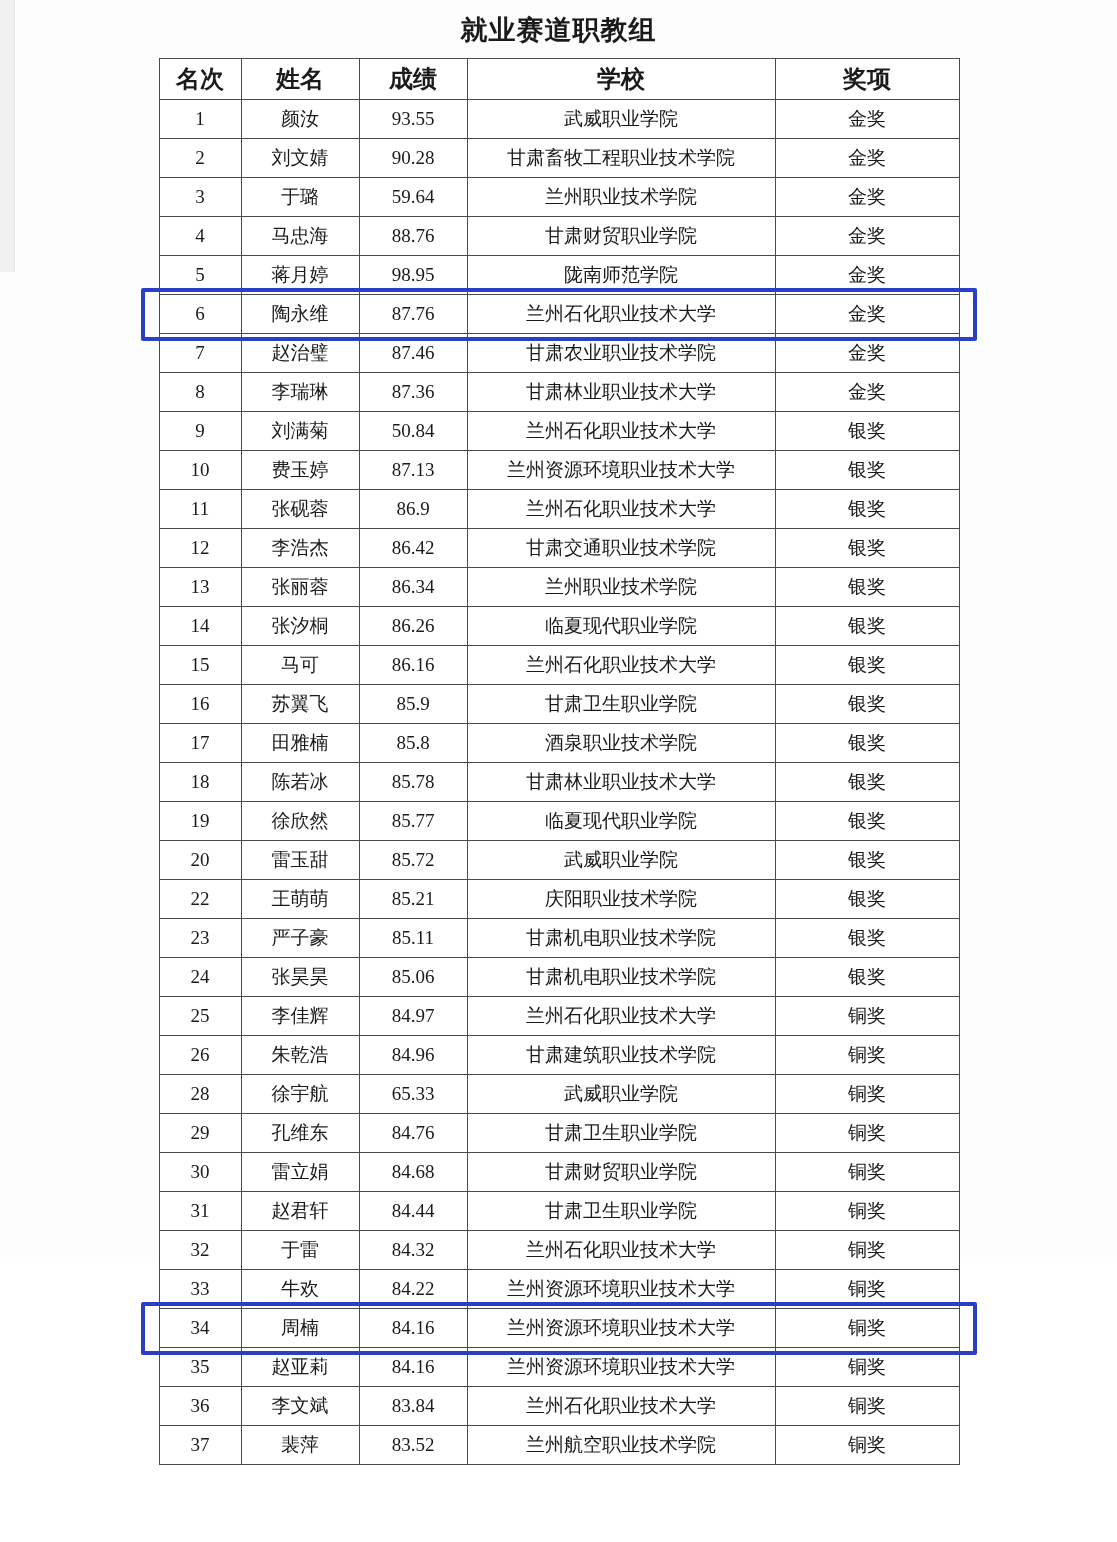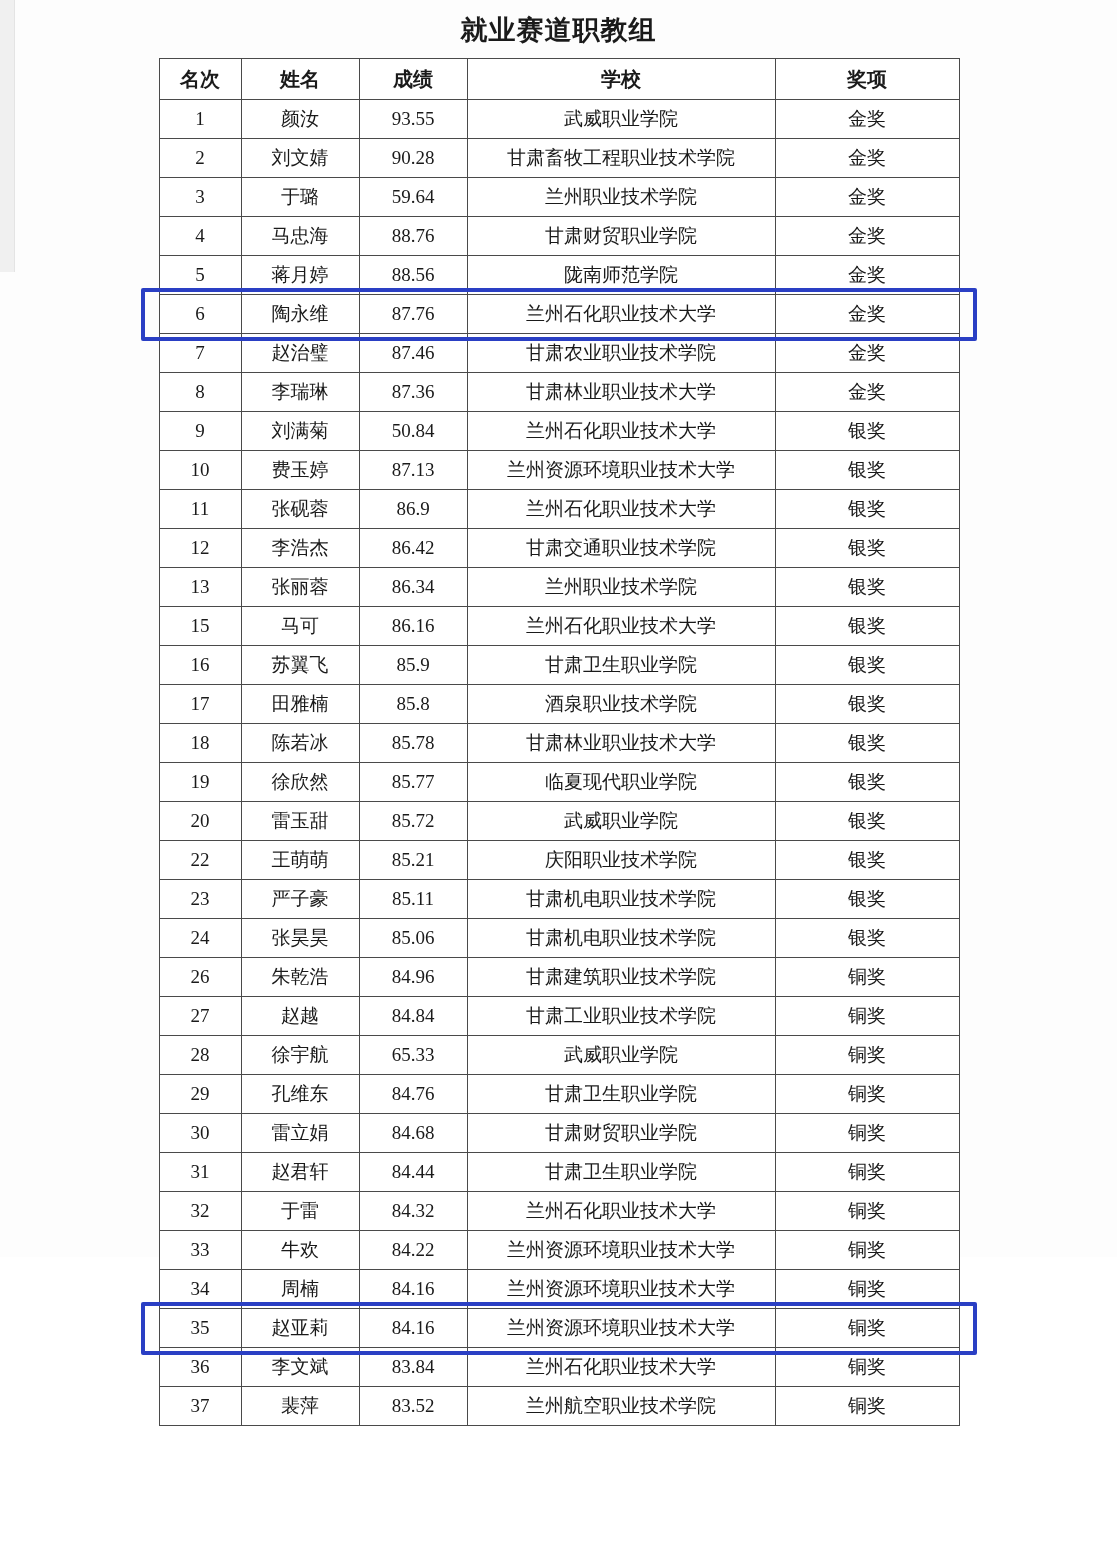--- a/index.html
+++ b/index.html
@@ -47,21 +47,21 @@
     text-align: center;
     font-size: 19px;
     height: 38px;
     line-height: 38px;
     padding: 0 2px;
     white-space: nowrap;
     overflow: hidden;
   }
   table.rank-table th {
     font-weight: bold;
-    font-size: 20px;
+    font-size: 24px;
     height: 40px;
     line-height: 40px;
   }
   col.c-rank   { width: 82px; }
   col.c-name   { width: 118px; }
   col.c-score  { width: 108px; }
   col.c-school { width: 308px; }
   col.c-award  { width: 184px; }
 
   .row-highlight-box {
@@ -135,21 +135,21 @@
           <tr>
             <td>4</td>
             <td>马忠海</td>
             <td>88.76</td>
             <td>甘肃财贸职业学院</td>
             <td>金奖</td>
           </tr>
           <tr>
             <td>5</td>
             <td>蒋月婷</td>
-            <td>88.56</td>
+            <td>98.95</td>
             <td>陇南师范学院</td>
             <td>金奖</td>
           </tr>
           <tr>
             <td>6</td>
             <td>陶永维</td>
             <td>87.76</td>
             <td>兰州石化职业技术大学</td>
             <td>金奖</td>
           </tr>
@@ -196,20 +196,27 @@
             <td>银奖</td>
           </tr>
           <tr>
             <td>13</td>
             <td>张丽蓉</td>
             <td>86.34</td>
             <td>兰州职业技术学院</td>
             <td>银奖</td>
           </tr>
           <tr>
+            <td>14</td>
+            <td>张汐桐</td>
+            <td>86.26</td>
+            <td>临夏现代职业学院</td>
+            <td>银奖</td>
+          </tr>
+          <tr>
             <td>15</td>
             <td>马可</td>
             <td>86.16</td>
             <td>兰州石化职业技术大学</td>
             <td>银奖</td>
           </tr>
           <tr>
             <td>16</td>
             <td>苏翼飞</td>
             <td>85.9</td>
@@ -259,31 +266,31 @@
             <td>银奖</td>
           </tr>
           <tr>
             <td>24</td>
             <td>张昊昊</td>
             <td>85.06</td>
             <td>甘肃机电职业技术学院</td>
             <td>银奖</td>
           </tr>
           <tr>
+            <td>25</td>
+            <td>李佳辉</td>
+            <td>84.97</td>
+            <td>兰州石化职业技术大学</td>
+            <td>铜奖</td>
+          </tr>
+          <tr>
             <td>26</td>
             <td>朱乾浩</td>
             <td>84.96</td>
             <td>甘肃建筑职业技术学院</td>
-            <td>铜奖</td>
-          </tr>
-          <tr>
-            <td>27</td>
-            <td>赵越</td>
-            <td>84.84</td>
-            <td>甘肃工业职业技术学院</td>
             <td>铜奖</td>
           </tr>
           <tr>
             <td>28</td>
             <td>徐宇航</td>
             <td>65.33</td>
             <td>武威职业学院</td>
             <td>铜奖</td>
           </tr>
           <tr>

